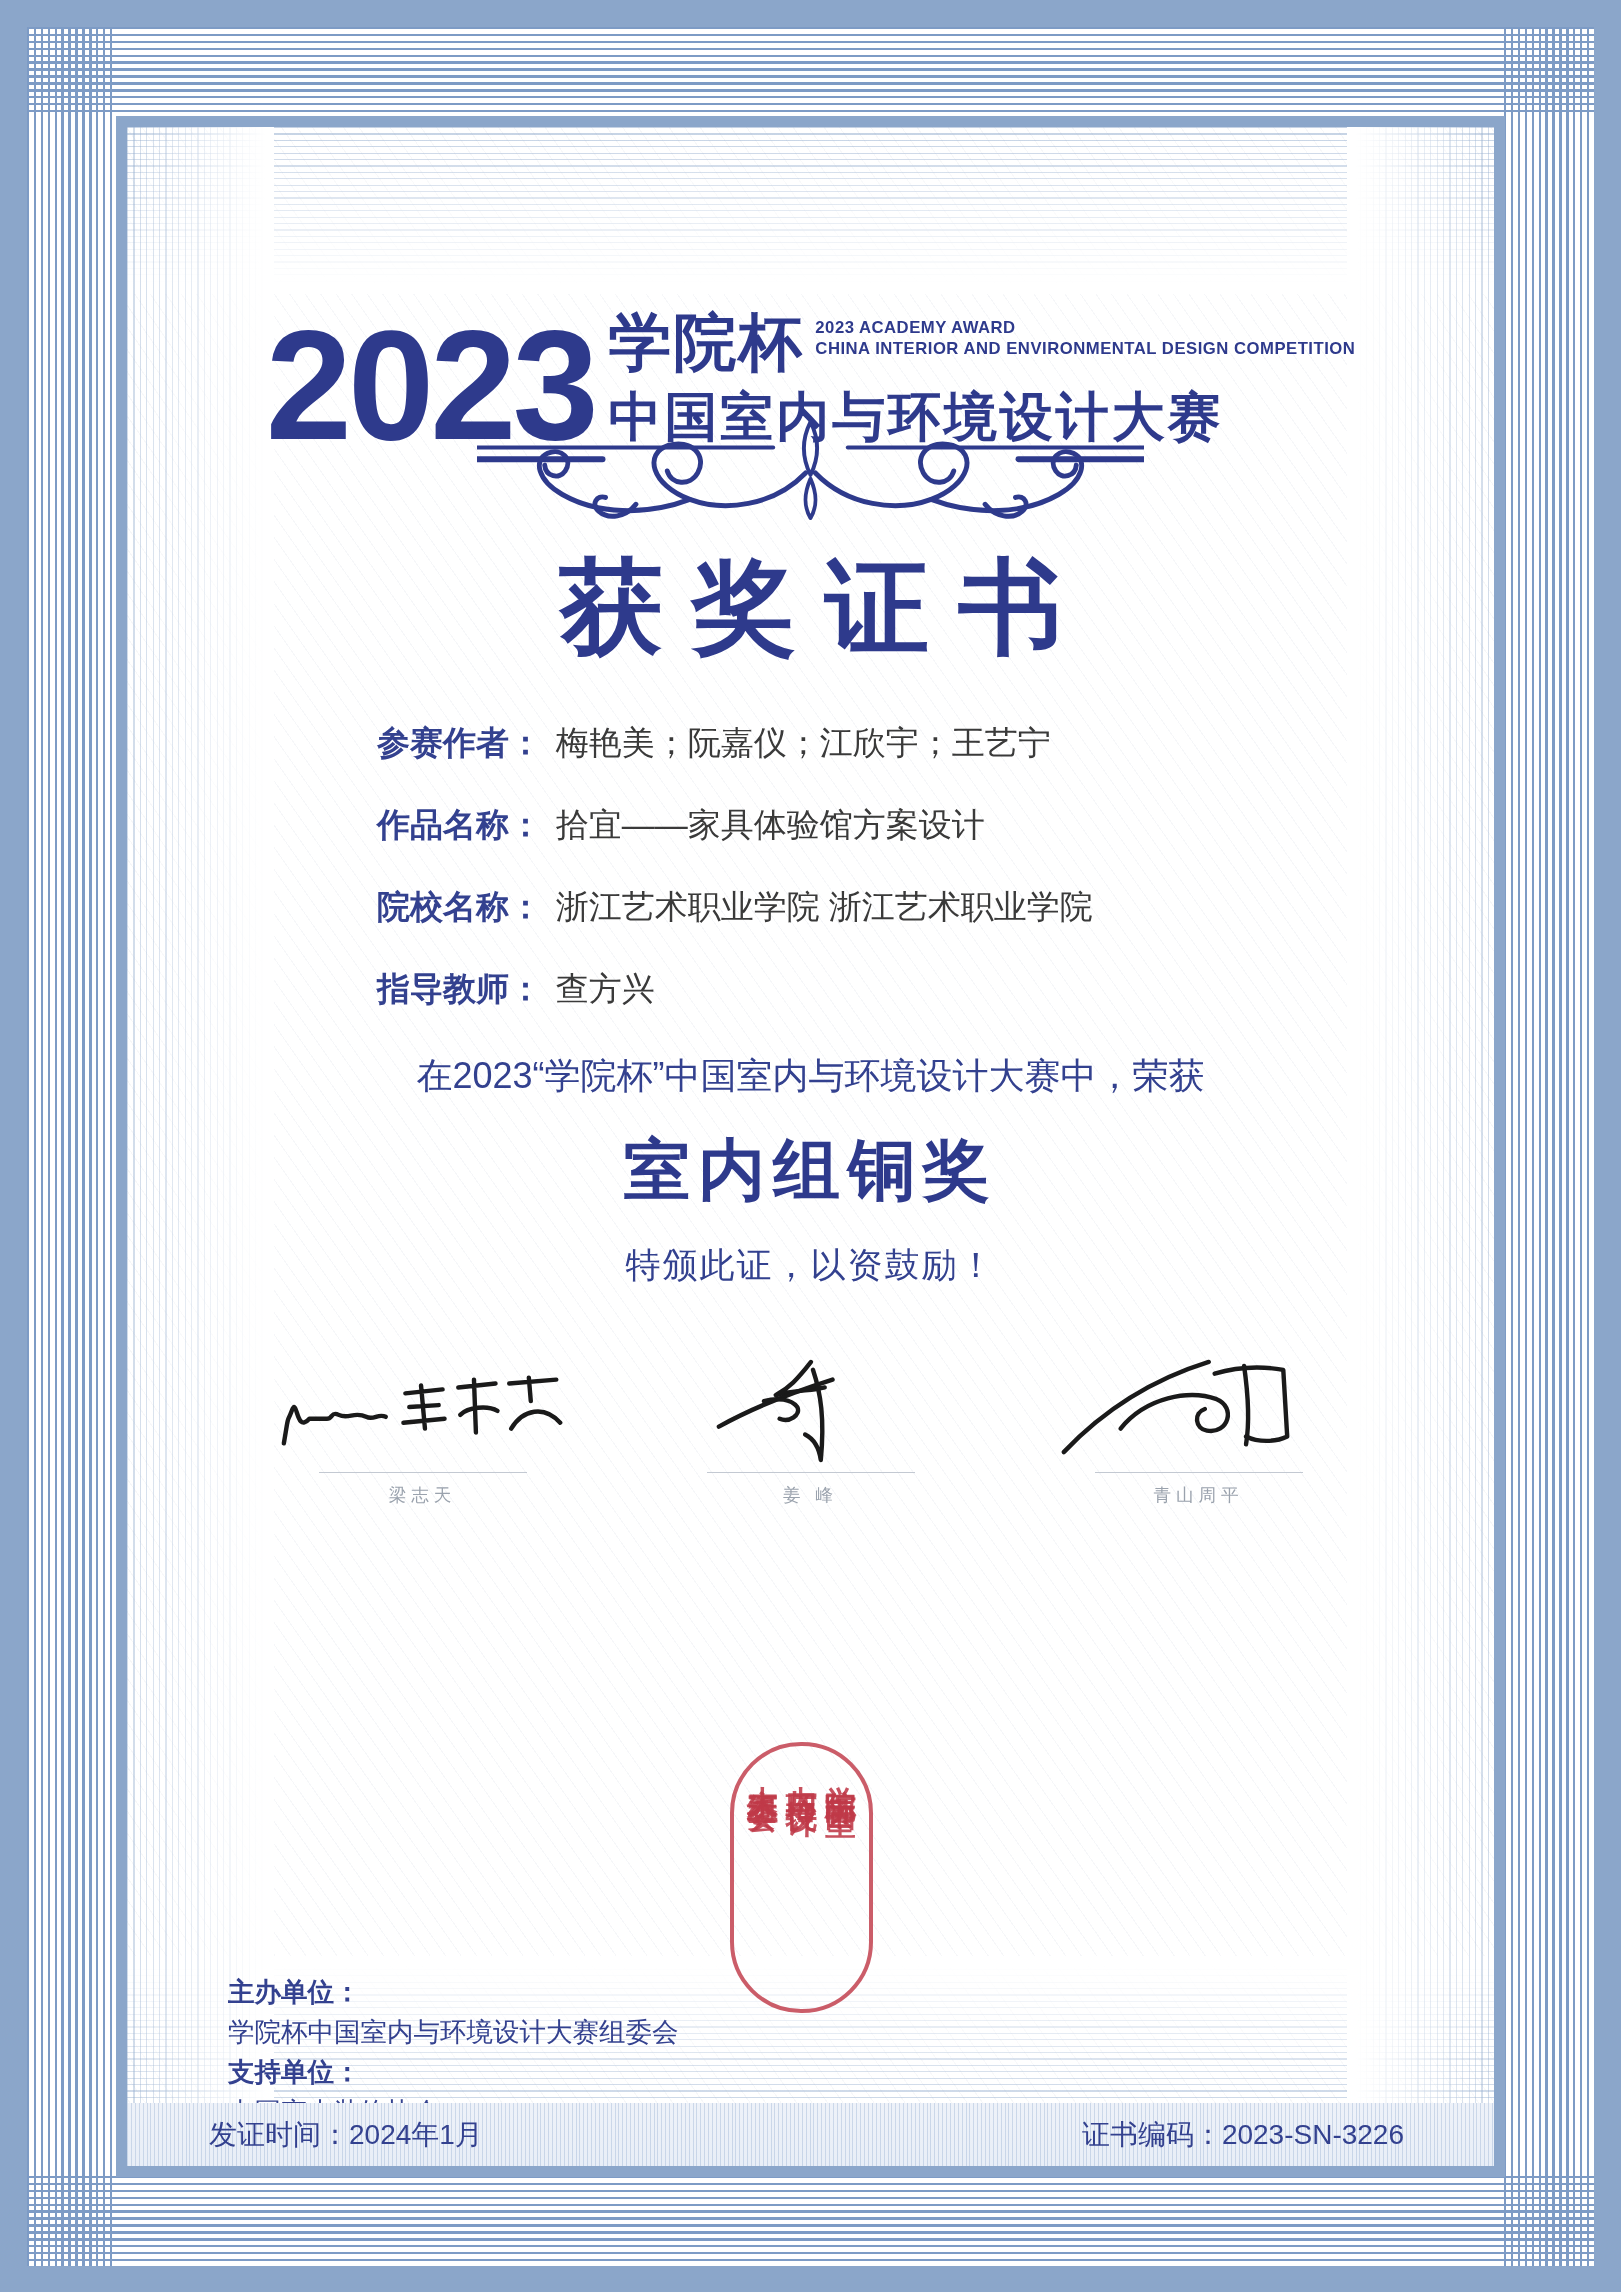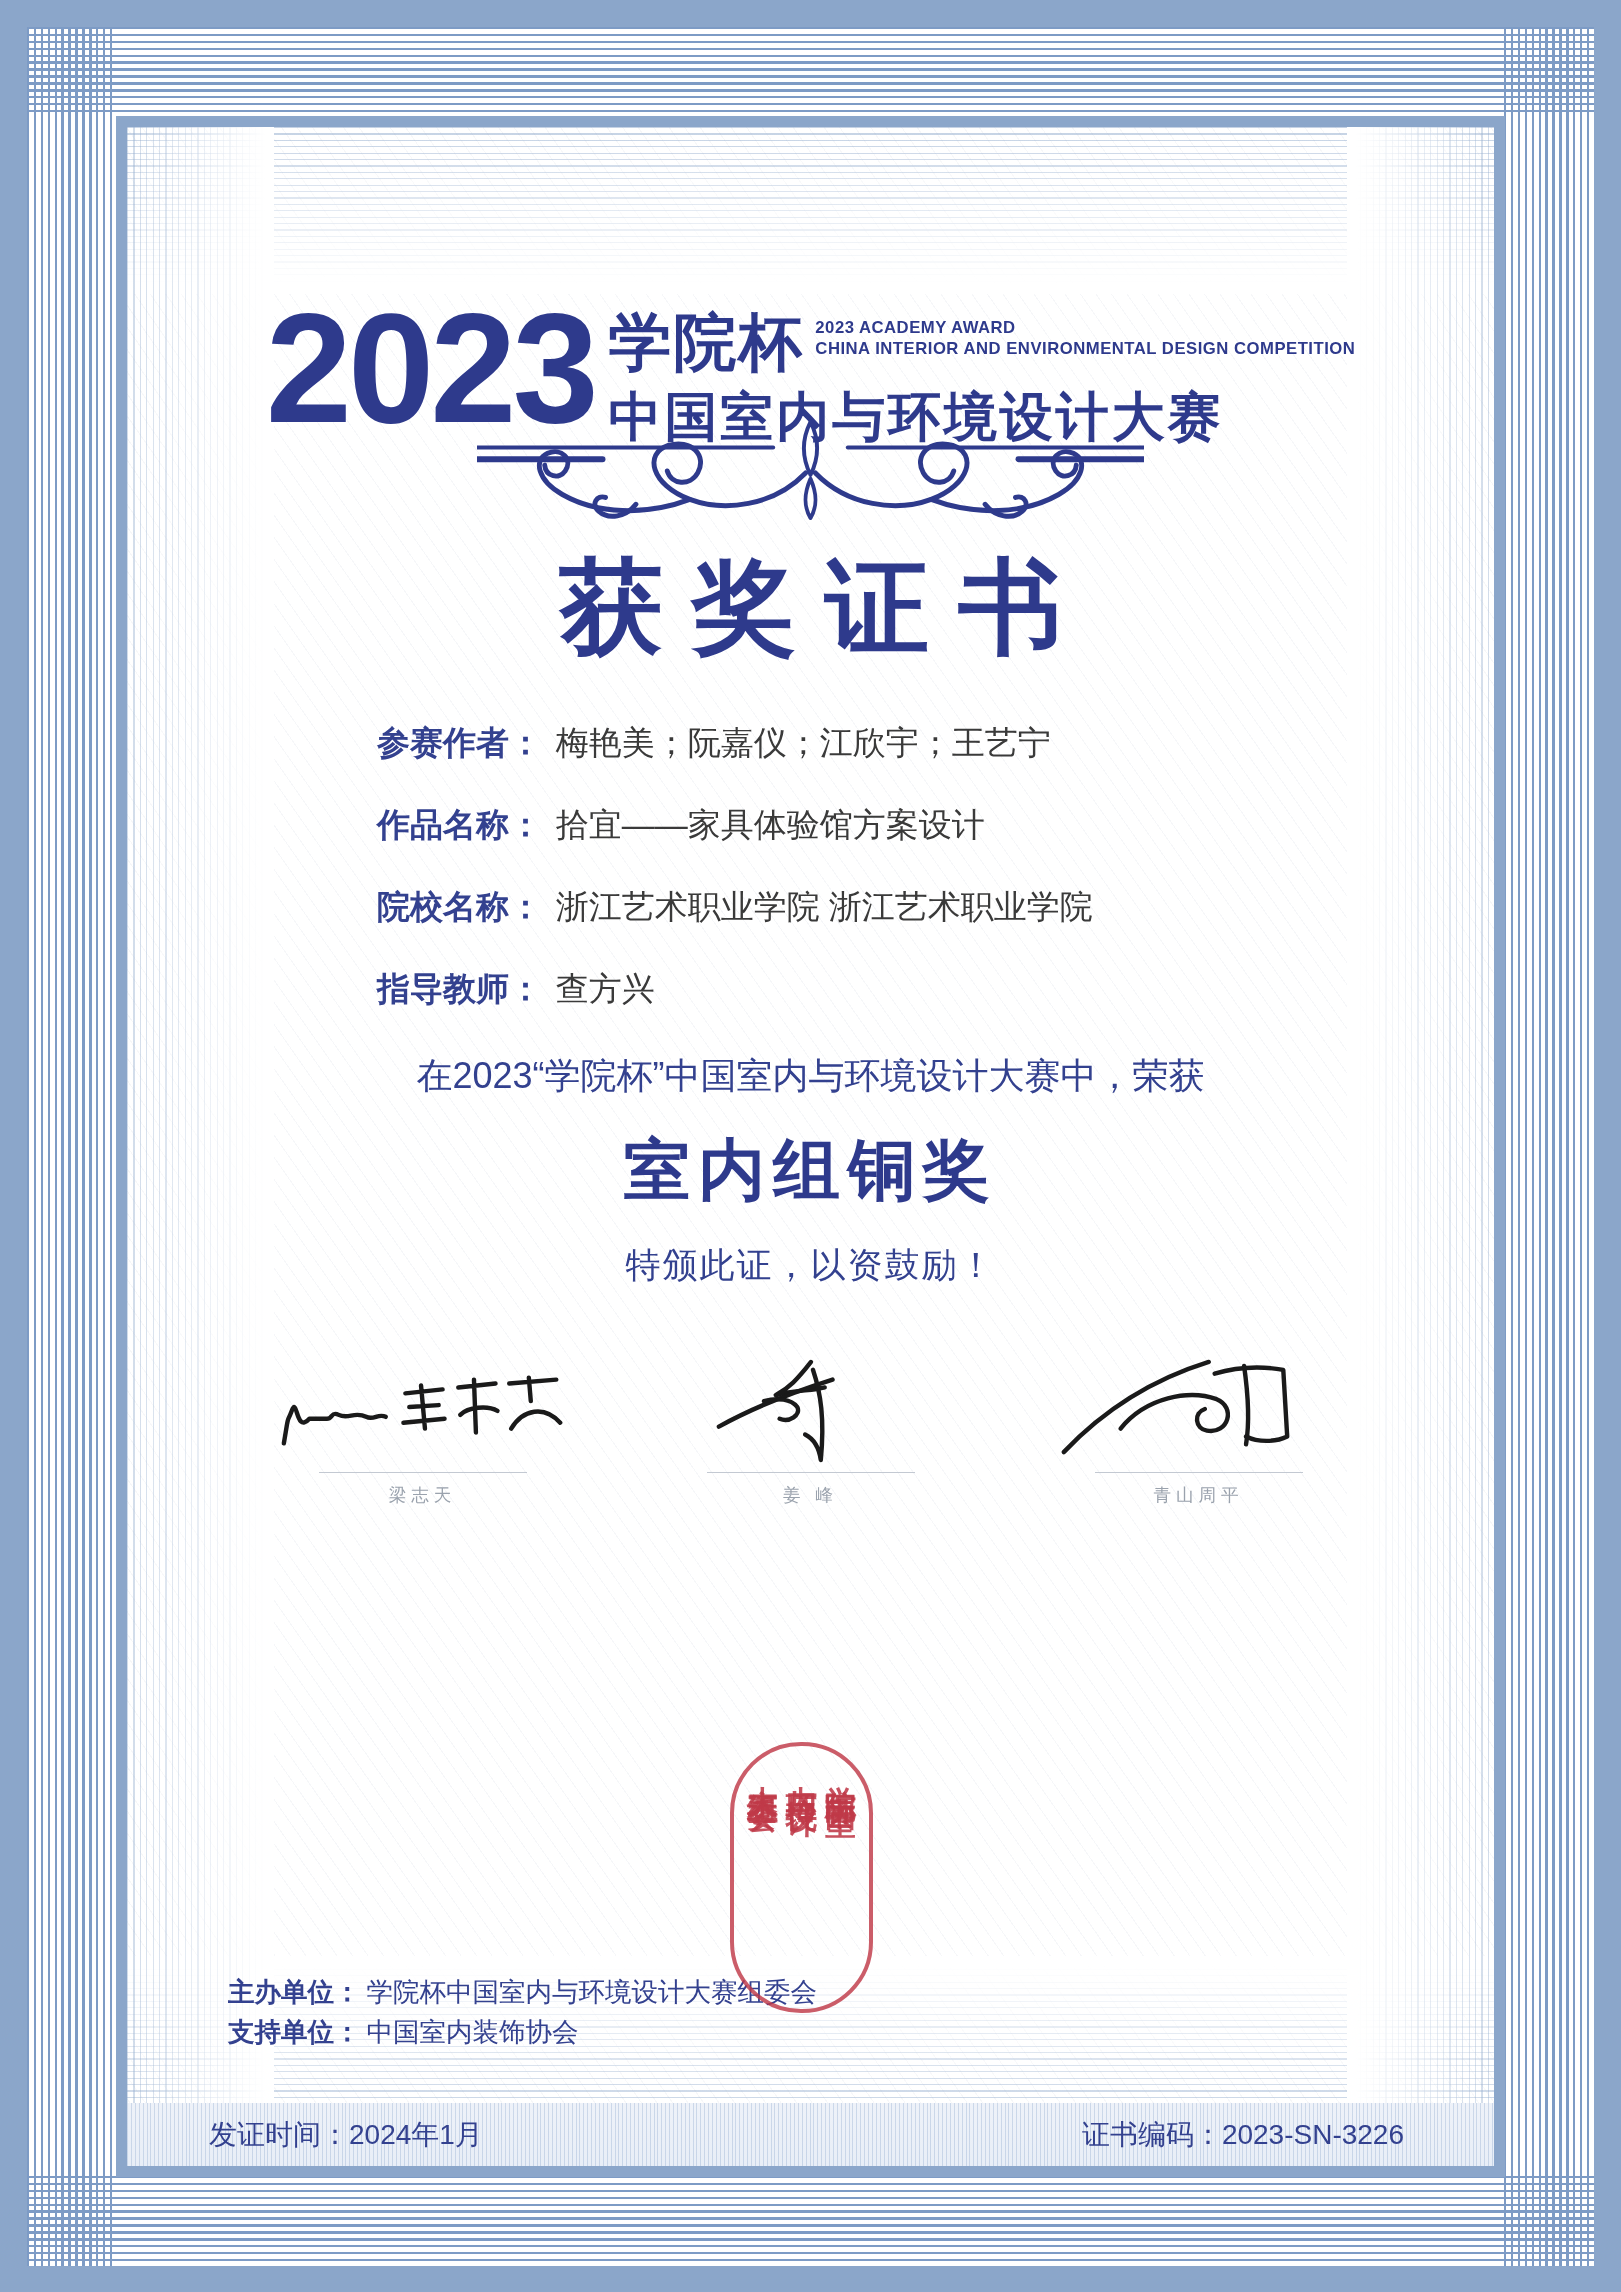--- a/index.html
+++ b/index.html
@@ -38,21 +38,21 @@
       repeating-linear-gradient(180deg,rgba(139,166,202,.45) 0 1.3px,transparent 1.3px 6.4px);}
   .tex-left{position:absolute;top:0;bottom:0;left:0;width:147px;
     background:
       linear-gradient(90deg,rgba(255,255,255,0) 0,#fff 94%),
       repeating-linear-gradient(90deg,rgba(139,166,202,.4) 0 1.3px,transparent 1.3px 6.4px);}
   .tex-right{position:absolute;top:0;bottom:0;right:0;width:147px;
     background:
       linear-gradient(270deg,rgba(255,255,255,0) 0,#fff 94%),
       repeating-linear-gradient(90deg,rgba(139,166,202,.4) 0 1.3px,transparent 1.3px 6.4px);}
   
-  .header{position:absolute;top:157px;left:0;right:0;display:flex;justify-content:center;align-items:center;gap:13.7px;color:#2e3a8c;}
+  .header{position:absolute;top:157px;left:0;right:0;display:flex;justify-content:center;align-items:flex-end;gap:13.7px;color:#2e3a8c;}
   .year{font-size:155px;line-height:137px;font-weight:bold;letter-spacing:-3.9px;}
   .header-right{display:flex;flex-direction:column;}
   .header-top{display:flex;align-items:flex-start;gap:11.8px;margin-top:27px;}
   .cup{font-size:63px;line-height:63px;font-weight:bold;letter-spacing:2px;}
   .en{display:flex;flex-direction:column;padding-top:5.9px;}
   .en span{font-size:16.7px;font-weight:bold;letter-spacing:0.5px;line-height:21.6px;white-space:nowrap;}
   .title-cn{font-size:53px;font-weight:bold;letter-spacing:2.9px;margin-top:7.8px;white-space:nowrap;}
   
   .flourish{position:absolute;top:289px;left:0;right:0;display:flex;justify-content:center;}
   
@@ -80,21 +80,21 @@
   
   .seal{position:absolute;left:603px;top:1615px;width:135px;height:263px;
     border:4.9px solid rgba(191,57,72,.82);border-radius:71px;
     display:flex;justify-content:center;align-items:center;z-index:3;background:rgba(255,255,255,.0);}
   .seal-text{writing-mode:vertical-rl;text-orientation:upright;
     color:rgba(191,57,72,.88);font-weight:bold;font-size:31px;line-height:39px;letter-spacing:3.9px;
     height:233px;}
   .seal-col{display:block;}
   
   .organizers{position:absolute;left:101px;top:1845px;color:#33418f;font-size:26.5px;line-height:40px;}
-  .org-row{display:flex;white-space:nowrap;}
+  .org-row{display:flex;white-space:nowrap;flex-direction:column;}
   .org-label{font-weight:bold;margin-right:5.9px;}
   
   .footer-strip{position:absolute;left:0;right:0;bottom:0;height:63px;z-index:2;
     background:
       repeating-linear-gradient(90deg,rgba(125,155,197,.30) 0 1px,transparent 1px 3.9px),
       linear-gradient(#eef2f9,#e8eef7);
     display:flex;align-items:center;justify-content:space-between;
     padding:0 90px 0 82px;box-sizing:border-box;
     color:#33418f;font-size:28px;}
   .footer-item{white-space:nowrap;}

